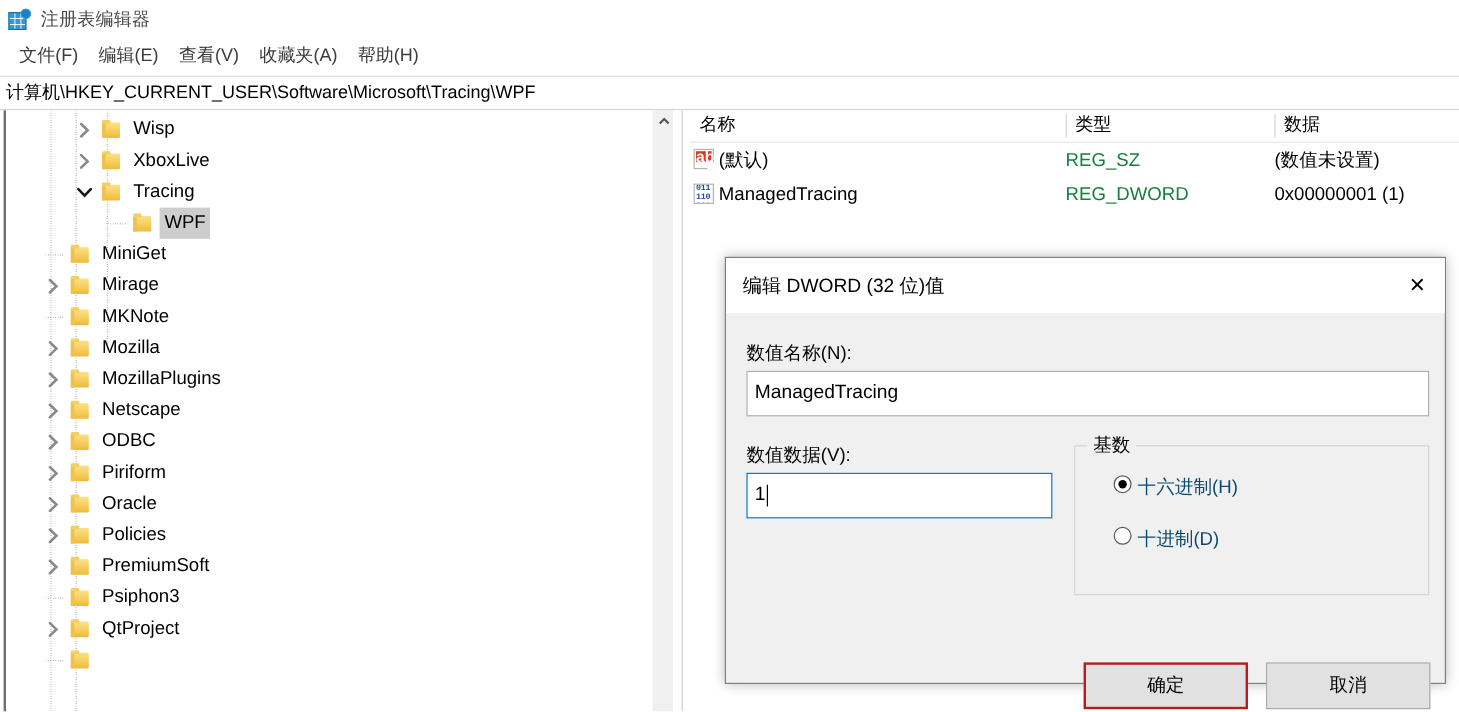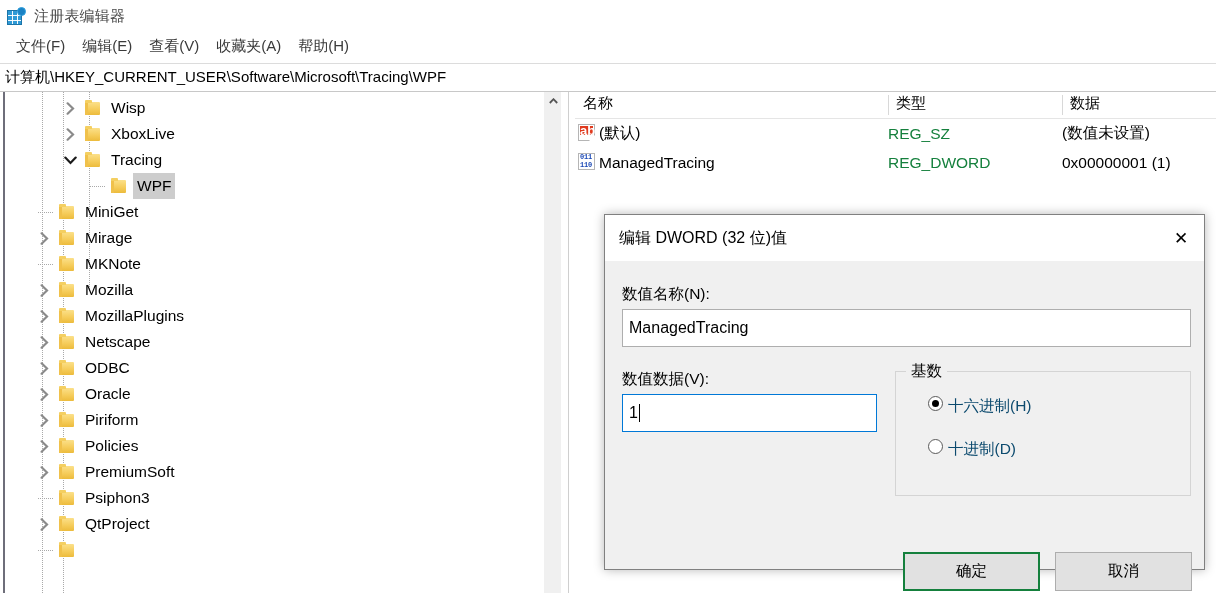--- a/index.html
+++ b/index.html
@@ -299,21 +299,21 @@
     border-radius: 50%; background: #000;
   }
   .btn {
     position: absolute;
     background: #e1e1e1;
     border: 1px solid #adadad;
     display: flex; align-items: center; justify-content: center;
     font-size: 15.5px; color: #000;
     cursor: default;
   }
-  .btn.default { border: 2px solid #15803d; background: #e1e1e1; text-align: right; }
+  .btn.default { border: 2px solid #b91c1c; background: #e1e1e1; text-align: right; }
 </style>
 </head>
 <body>
 
 <div id="app">
 
   <div class="titlebar">
     <div class="app-icon">
       <div class="grid"></div>
       <div class="gear"></div>
@@ -476,34 +476,34 @@
             <div class="twisty" style="left: 30px;">
               <svg width="9" height="13" viewBox="0 0 9 13">
                 <path d="M1.6 1.3 L7 6.5 L1.6 11.7" stroke="currentColor" stroke-width="2.2" fill="none" stroke-linecap="round"></path>
               </svg>
             </div>
             <div class="folder" style="left: 54px;">
               <div class="body"></div>
               <div class="spine"></div>
               <div class="tab"></div>
             </div>
+            <div class="label" style="left: 76px;">Piriform</div>
+          </div>
+          <div class="tree-row">
+            <div class="twisty" style="left: 30px;">
+              <svg width="9" height="13" viewBox="0 0 9 13">
+                <path d="M1.6 1.3 L7 6.5 L1.6 11.7" stroke="currentColor" stroke-width="2.2" fill="none" stroke-linecap="round"></path>
+              </svg>
+            </div>
+            <div class="folder" style="left: 54px;">
+              <div class="body"></div>
+              <div class="spine"></div>
+              <div class="tab"></div>
+            </div>
             <div class="label" style="left: 76px;">Oracle</div>
-          </div>
-          <div class="tree-row">
-            <div class="twisty" style="left: 30px;">
-              <svg width="9" height="13" viewBox="0 0 9 13">
-                <path d="M1.6 1.3 L7 6.5 L1.6 11.7" stroke="currentColor" stroke-width="2.2" fill="none" stroke-linecap="round"></path>
-              </svg>
-            </div>
-            <div class="folder" style="left: 54px;">
-              <div class="body"></div>
-              <div class="spine"></div>
-              <div class="tab"></div>
-            </div>
-            <div class="label" style="left: 76px;">Piriform</div>
           </div>
           <div class="tree-row">
             <div class="twisty" style="left: 30px;">
               <svg width="9" height="13" viewBox="0 0 9 13">
                 <path d="M1.6 1.3 L7 6.5 L1.6 11.7" stroke="currentColor" stroke-width="2.2" fill="none" stroke-linecap="round"></path>
               </svg>
             </div>
             <div class="folder" style="left: 54px;">
               <div class="body"></div>
               <div class="spine"></div>

